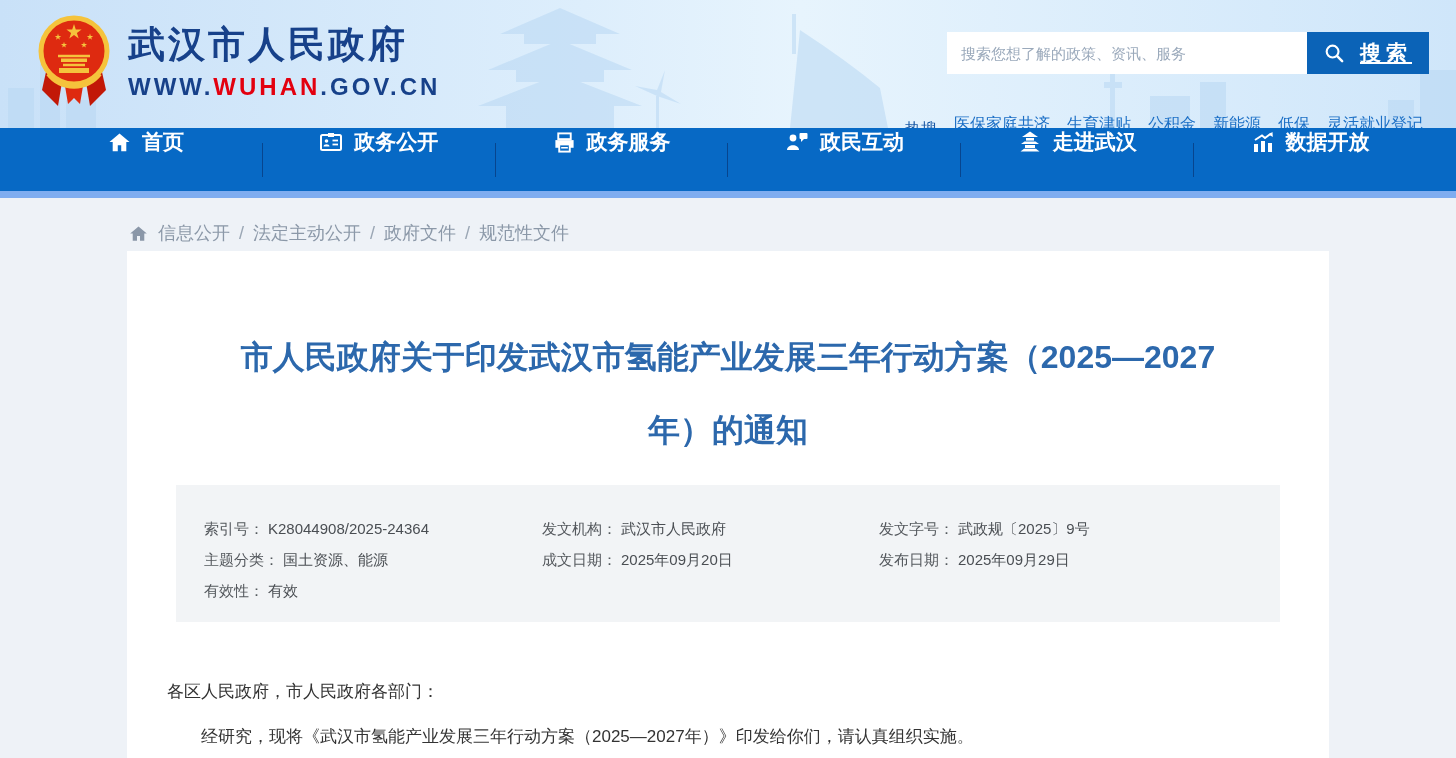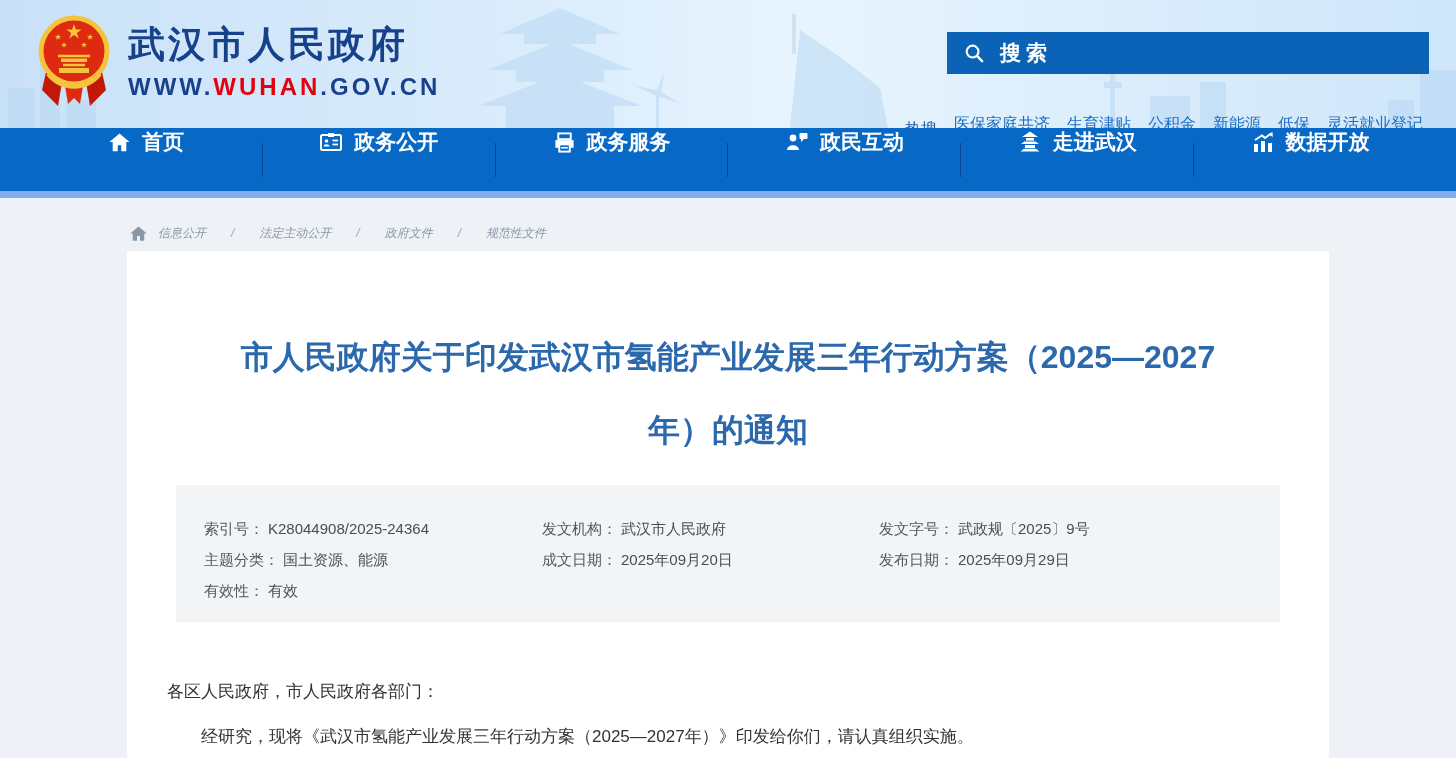--- a/index.html
+++ b/index.html
@@ -30,35 +30,36 @@
     flex:1; height:42px; border:none; outline:none; padding:0 14px;
     font-size:15px; color:#333; background:#ffffff;
     font-family:"Liberation Sans","DejaVu Sans",sans-serif;
   }
   .search-bar input::placeholder { color:#9aa9bb; }
   .search-btn {
     width:122px; height:42px; border:none; background:#0b63b7; color:#fff;
     font-size:21px; font-weight:bold; letter-spacing:5px; cursor:pointer;
     display:flex; align-items:center; justify-content:center; gap:15px;
     font-family:"Liberation Sans","DejaVu Sans",sans-serif;
+    text-decoration:underline;
   }
   .hot-search { display:flex; align-items:center; justify-content:flex-end; gap:17px; margin-top:13px; padding-right:6px; }
   .hot-label { color:#1b5aa6; font-size:16px;margin-top:32px; }
   .hot-link { color:#1a6ec5; font-size:16px; text-decoration:none; cursor:pointer; white-space:nowrap; }
   
   .main-nav { height:63px; background:#0769c5; display:flex; align-items:flex-start; padding:0 30px; }
   .nav-item {
     flex:1; display:flex; align-items:center; justify-content:center; gap:11px;
     color:#fff; font-size:21px; font-weight:bold; cursor:pointer; white-space:nowrap;
   }
   .nav-sep { width:1px; height:34px; align-self:center; background:rgba(8,40,96,.55); }
   .nav-strip { height:7px; background:#7fadf0; }
   
   .crumb-wrap { width:1202px; margin:0 auto; padding:17px 0 0 2px; height:53px; display:flex; align-items:center; gap:10px; }
-  .crumb-text { color:#8b98a8; font-size:12px; display:flex; gap:25px; align-items:center;font-style:italic; }
+  .crumb-text { color:#8b98a8; font-size:18px; display:flex; gap:9px; align-items:center; }
   .crumb-item { color:#8b98a8; cursor:pointer; }
   .crumb-sep { color:#9aa6b4; }
   
   .content-card { width:1202px; margin:0 auto; background:#ffffff; min-height:508px; }
   .doc-title {
     margin:0 auto; padding-top:70px; width:1010px; text-align:center;
     font-size:32px; font-weight:bold; color:#2c68ac; line-height:73px;
   }
   .meta-panel {
     margin:18px 49px 0 49px; background:#f2f4f6; display:flex;
@@ -126,20 +127,21 @@
       <rect x="23" y="58" width="30" height="5" fill="#f5c33c"></rect>
     </svg>
     <div class="brand-text">
       <div class="site-name">武汉市人民政府</div>
       <div class="site-url"><span>WWW.</span><span class="url-red">WUHAN</span><span>.GOV.CN</span></div>
     </div>
   </div>
 
   <div class="search-area">
     <div class="search-bar">
+      <input type="text" value="" placeholder="搜索您想了解的政策、资讯、服务" style="">
       <button class="search-btn">
         <svg width="21" height="21" viewBox="0 0 22 22">
             <circle cx="9" cy="9" r="6.2" fill="none" stroke="#fff" stroke-width="2.2"></circle>
             <line x1="13.8" y1="13.8" x2="19" y2="19" stroke="#fff" stroke-width="2.6" stroke-linecap="round"></line>
           </svg>
         <span>搜索</span>
       </button>
     </div>
     <div class="hot-search">
       <span class="hot-label">热搜词：</span>

